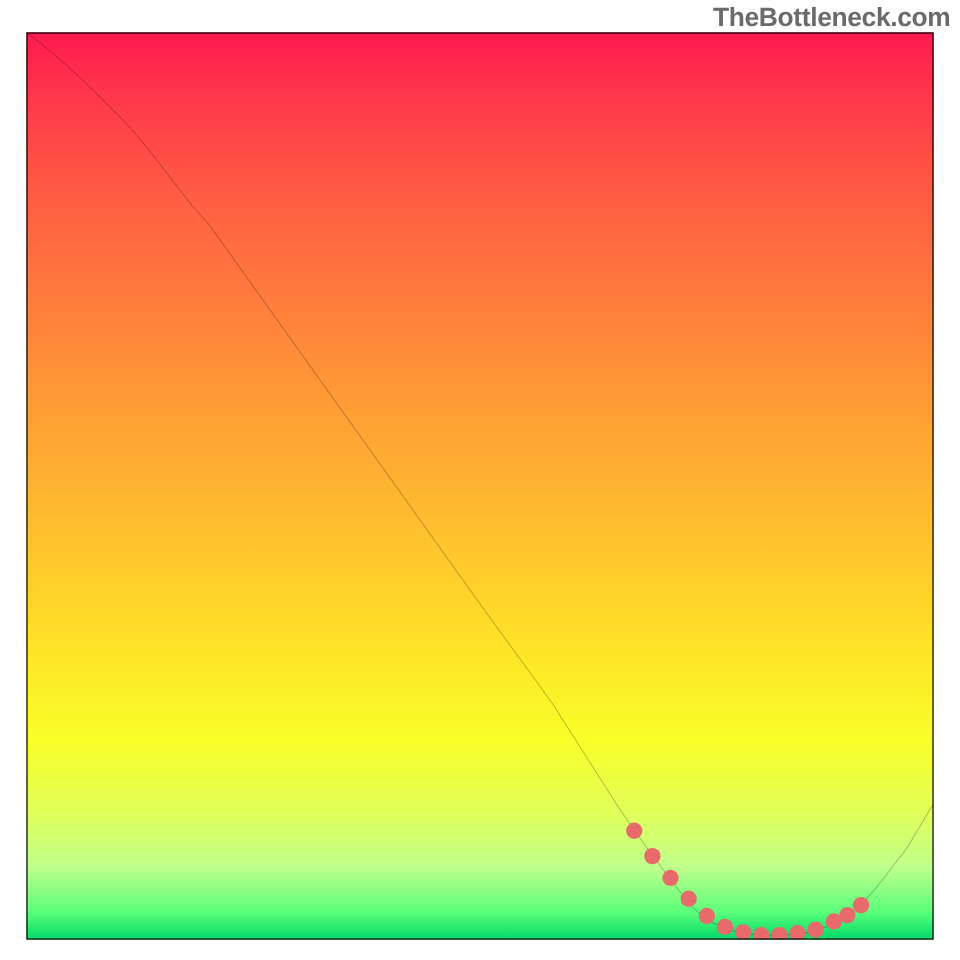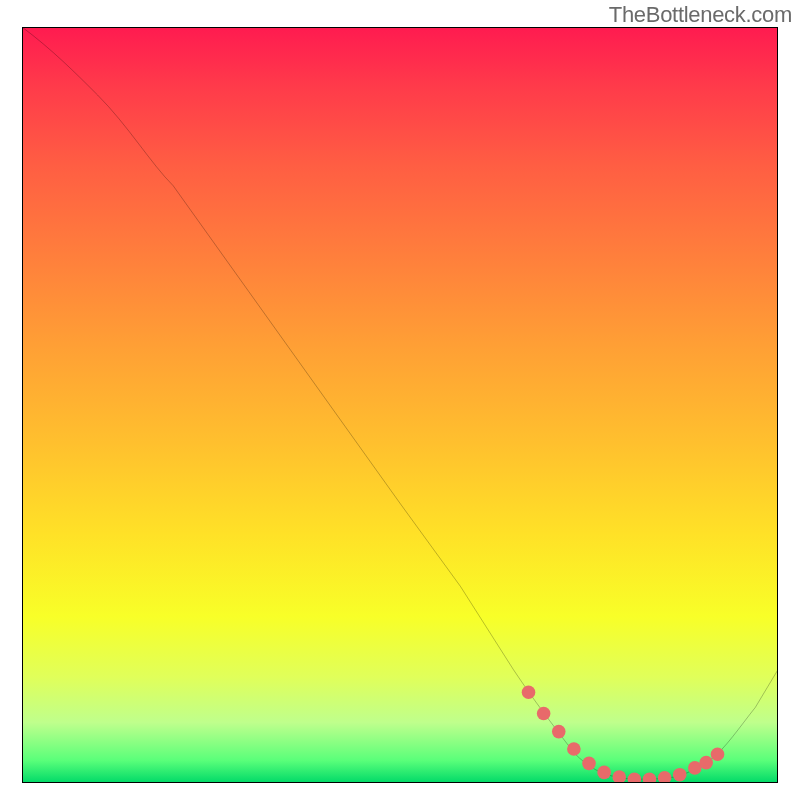--- a/index.html
+++ b/index.html
@@ -15,21 +15,21 @@
     position: relative;
     width: 800px;
     height: 800px;
   }
   .attribution {
     position: absolute;
     top: 2px;
     right: 8px;
     font-size: 22px;
     color: #6a6a6a;
-    font-weight: 400;
+    font-weight: 700;
     letter-spacing: -0.3px;
     text-align: center;
   }
   .plot-area {
     position: absolute;
     left: 22px;
     top: 27px;
     width: 756px;
     height: 756px;
     box-sizing: border-box;

